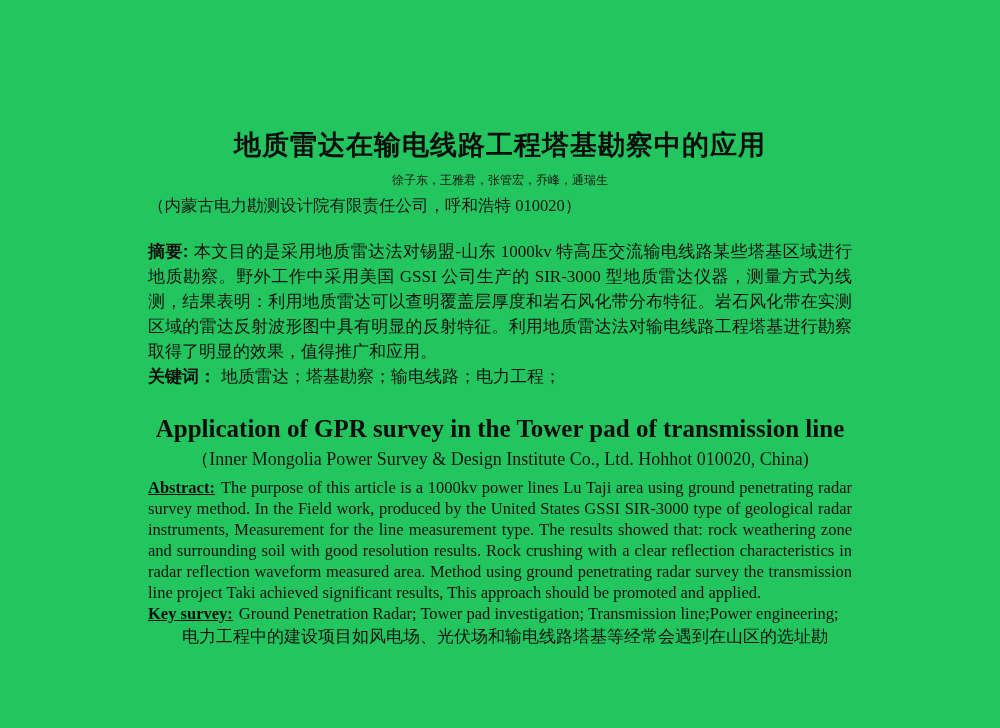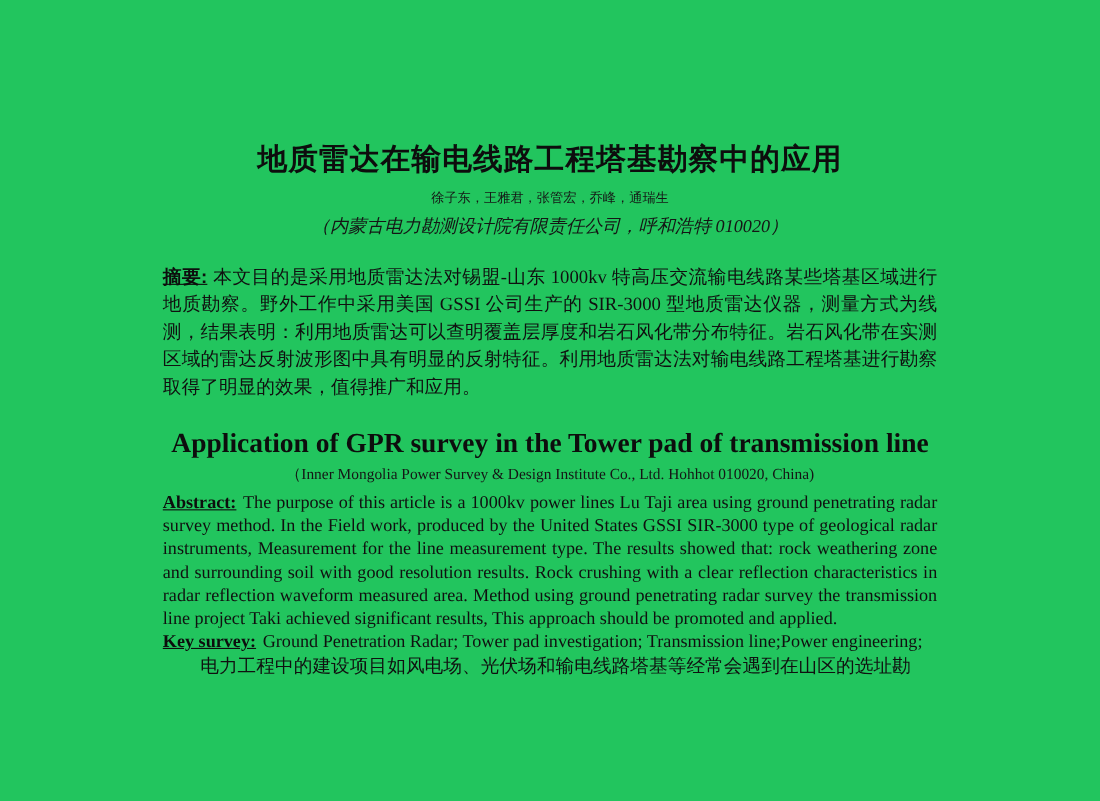--- a/index.html
+++ b/index.html
@@ -36,41 +36,39 @@
   }
   .zh-authors {
     margin-top: 9px;
     text-align: center;
     font-family: "Liberation Serif", serif;
     font-size: 12px;
     color: #151515;
   }
   .zh-affiliation {
     margin-top: 6px;
-    text-align: center;
+    text-align: left;
     font-family: "Liberation Serif", serif;
     font-size: 16.5px;
     color: #151515;
-    font-style: italic;
   }
   .zh-abstract {
     margin: 22px 0 0 0;
     text-align: justify;
     font-family: "Liberation Serif", serif;
     font-size: 17px;
     line-height: 25px;
     color: #101010;
   }
   .zh-abstract .label,
   .zh-keywords .label {
     font-family: "Liberation Sans", sans-serif;
     font-weight: bold;
     margin-right: 5px;
     color: #0d0d0d;
-    text-decoration: underline;
   }
   .zh-keywords {
     margin: 0;
     text-align: left;
     font-family: "Liberation Serif", serif;
     font-size: 17px;
     line-height: 25px;
     color: #101010;
   }
   .en-title {
@@ -87,21 +85,21 @@
     margin-top: 5px;
     text-align: center;
     font-family: "Liberation Serif", serif;
     font-size: 16.5px;
     color: #151515;
   }
   .en-affiliation {
     margin-top: 2px;
     text-align: center;
     font-family: "Liberation Serif", serif;
-    font-size: 14px;
+    font-size: 18px;
     color: #151515;
   }
   .en-abstract {
     margin: 6px 0 0 0;
     text-align: justify;
     font-family: "Liberation Serif", serif;
     font-size: 16.5px;
     line-height: 21px;
     color: #101010;
   }
@@ -145,20 +143,21 @@
   <div class="content">
 
     <h1 class="zh-title">地质雷达在输电线路工程塔基勘察中的应用</h1>
 
     <div class="zh-authors">徐子东，王雅君，张管宏，乔峰，通瑞生</div>
 
     <div class="zh-affiliation">（内蒙古电力勘测设计院有限责任公司，呼和浩特 010020）</div>
 
     <p class="zh-abstract"><span class="label">摘要:</span><span>本文目的是采用地质雷达法对锡盟-山东 1000kv 特高压交流输电线路某些塔基区域进行地质勘察。野外工作中采用美国 GSSI 公司生产的 SIR-3000 型地质雷达仪器，测量方式为线测，结果表明：利用地质雷达可以查明覆盖层厚度和岩石风化带分布特征。岩石风化带在实测区域的雷达反射波形图中具有明显的反射特征。利用地质雷达法对输电线路工程塔基进行勘察取得了明显的效果，值得推广和应用。</span></p>
 
+    <p class="zh-keywords"><span class="label">关键词：</span><span>地质雷达；塔基勘察；输电线路；电力工程；</span></p>
 
     <h2 class="en-title">Application of GPR survey in the Tower pad of transmission line</h2>
 
 
     <div class="en-affiliation">（Inner Mongolia Power Survey &amp; Design Institute Co., Ltd. Hohhot 010020, China)</div>
 
     <p class="en-abstract"><span class="label">Abstract:</span><span>The purpose of this article is a 1000kv power lines Lu Taji area using ground penetrating radar survey method. In the Field work, produced by the United States GSSI SIR-3000 type of geological radar instruments, Measurement for the line measurement type. The results showed that: rock weathering zone and surrounding soil with good resolution results. Rock crushing with a clear reflection characteristics in radar reflection waveform measured area. Method using ground penetrating radar survey the transmission line project Taki achieved significant results, This approach should be promoted and applied.</span></p>
 
     <p class="en-keywords"><span class="label">Key survey:</span><span>Ground Penetration Radar; Tower pad investigation; Transmission line;Power engineering;</span></p>
 

